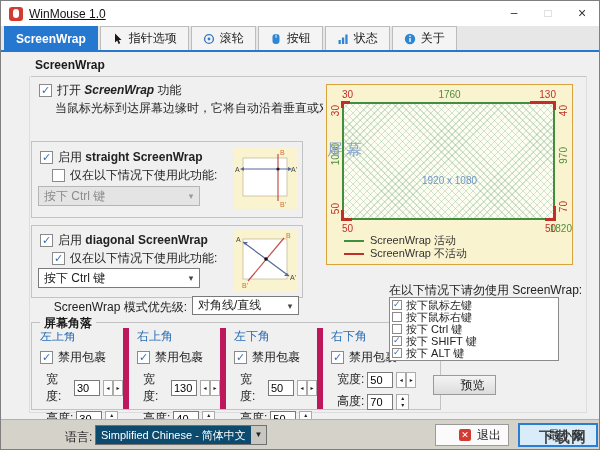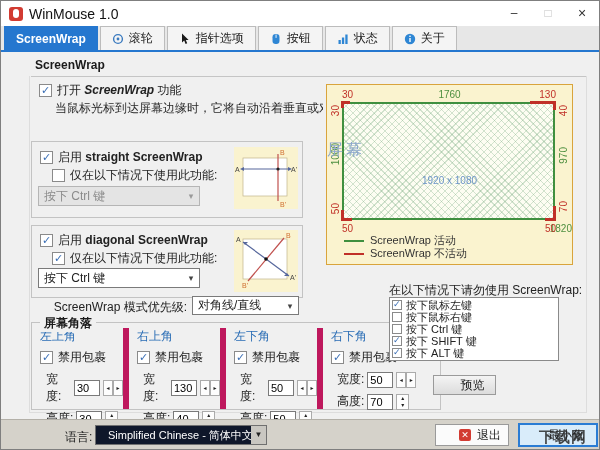--- a/index.html
+++ b/index.html
@@ -7,21 +7,21 @@
   .window {
     position:relative; width:600px; height:450px;
     background:#f0f0f0; border:1px solid #7f7f7f;
     font-family:"Liberation Sans","DejaVu Sans",sans-serif;
     color:#222; overflow:hidden;
   }
   
   .titlebar { position:absolute; top:0; left:0; right:0; height:25px; background:#ffffff; display:flex; align-items:center; }
   .appicon { width:14px; height:14px; margin:0 6px 0 8px; background:#d23b32; border-radius:3px; position:relative; }
   .appicon::after { content:""; position:absolute; left:4px; top:2px; width:6px; height:9px; background:#fff; border-radius:3px; }
-  .apptitle { font-size:14px; color:#111; }
+  .apptitle { font-size:12px; color:#111;text-decoration:underline; }
   .wincontrols { margin-left:auto; display:flex; height:25px; }
   .winbtn { width:34px; text-align:center; line-height:25px; font-size:12px; color:#333; }
   .winbtn.max { color:#c5c5c5; }
   .winbtn.close { font-size:14px; }
   
   .tabbar { position:absolute; top:25px; left:0; right:0; height:26px; background:#e7e7e7; border-bottom:2px solid #2577cf; display:flex; align-items:flex-end; padding-left:3px; }
   .tab { height:24px; display:flex; align-items:center; gap:5px; padding:0 11px; background:#f4f4f4; border:1px solid #bcbcbc; border-bottom:none; margin-right:2px; font-size:12px; color:#222; }
   .tab.active { background:#2577cf; color:#fff; font-weight:bold; border-color:#2577cf; }
   .tabicon { width:12px; height:12px; display:inline-block; }
   
@@ -72,21 +72,21 @@
   .avoid-label { position:absolute; left:388px; top:281px; font-size:12px; }
   .avoid-list { position:absolute; left:388px; top:296px; width:170px; height:64px; background:#fff; border:1px solid #8a8a8a; padding:1px 2px; }
   .avoid-item { display:flex; align-items:center; gap:4px; font-size:11px; height:12px; }
   
   .btn { position:absolute; background:linear-gradient(#f4f4f4,#dcdcdc); border:1px solid #9a9a9a; font-size:12px; text-align:center;padding-left:16px; }
   .preview { left:432px; top:374px; width:63px; height:20px; line-height:18px; }
   
   .footer { position:absolute; left:0; right:0; bottom:0; height:30px; background:#d5d2ca; border-top:1px solid #b3b0a8; }
   .lang-label { position:absolute; left:64px; top:9px; font-size:12px; }
   .lang-combo { position:absolute; left:94px; top:5px; width:172px; height:20px; display:flex; border:1px solid #707070; }
-  .lang-value { flex:1; background:#0f172a; color:#fff; font-size:11px; line-height:18px; padding-left:12px; overflow:hidden; white-space:nowrap; }
+  .lang-value { flex:1; background:#0c4a6e; color:#fff; font-size:11px; line-height:18px; padding-left:5px; overflow:hidden; white-space:nowrap; }
   .lang-arrow { width:15px; background:#c9c7c1; text-align:center; font-size:8px; line-height:18px; color:#222; }
   .exit-btn { left:434px; top:4px; width:74px; height:22px; display:flex; align-items:center; justify-content:center; gap:6px; background:#fbfbfb; }
   .exit-icon { width:12px; height:12px; background:#d23b32; border-radius:2px; color:#fff; font-size:9px; font-weight:bold; line-height:12px; text-align:center; }
   .min-btn { left:517px; top:3px; width:80px; height:24px; line-height:21px; background:#d9ecfa; border:2px solid #2a7cd4; }
   .watermark { position:absolute; left:538px; top:8px; font-size:15px; font-weight:bold; color:rgba(35,35,35,0.82); letter-spacing:1px; pointer-events:none; }
   .desc { position:absolute; left:54px; top:99px; width:268px; font-size:12px; color:#2a2a2a; white-space:nowrap; overflow:hidden; }
 </style>
 </head>
 <body>
 
@@ -101,30 +101,30 @@
       <div class="winbtn close">×</div>
     </div>
   </div>
 
   <div class="tabbar">
     <div class="tab active">
       <span>ScreenWrap</span>
     </div>
     <div class="tab">
       <svg class="tabicon" viewBox="0 0 12 12">
+          <path d="M3,0.5 L3,9.5 L5.2,7.6 L6.6,11 L8.2,10.3 L6.8,7 L9.6,7 Z" fill="#1a1a1a"></path>
+        </svg>
+      <span>指针选项</span>
+    </div>
+    <div class="tab">
+      <svg class="tabicon" viewBox="0 0 12 12">
           <circle cx="6" cy="6" r="4.4" fill="none" stroke="#3a7abf" stroke-width="1.4"></circle>
           <circle cx="6" cy="6" r="1.4" fill="#3a7abf"></circle>
         </svg>
       <span>滚轮</span>
-    </div>
-    <div class="tab">
-      <svg class="tabicon" viewBox="0 0 12 12">
-          <path d="M3,0.5 L3,9.5 L5.2,7.6 L6.6,11 L8.2,10.3 L6.8,7 L9.6,7 Z" fill="#1a1a1a"></path>
-        </svg>
-      <span>指针选项</span>
     </div>
     <div class="tab">
       <svg class="tabicon" viewBox="0 0 12 12">
           <rect x="2.5" y="1" width="7" height="10" rx="3.2" fill="#2e86d4"></rect>
           <rect x="5.6" y="1.5" width="0.9" height="3.4" fill="#fff"></rect>
         </svg>
       <span>按钮</span>
     </div>
     <div class="tab">
       <svg class="tabicon" viewBox="0 0 12 12">

